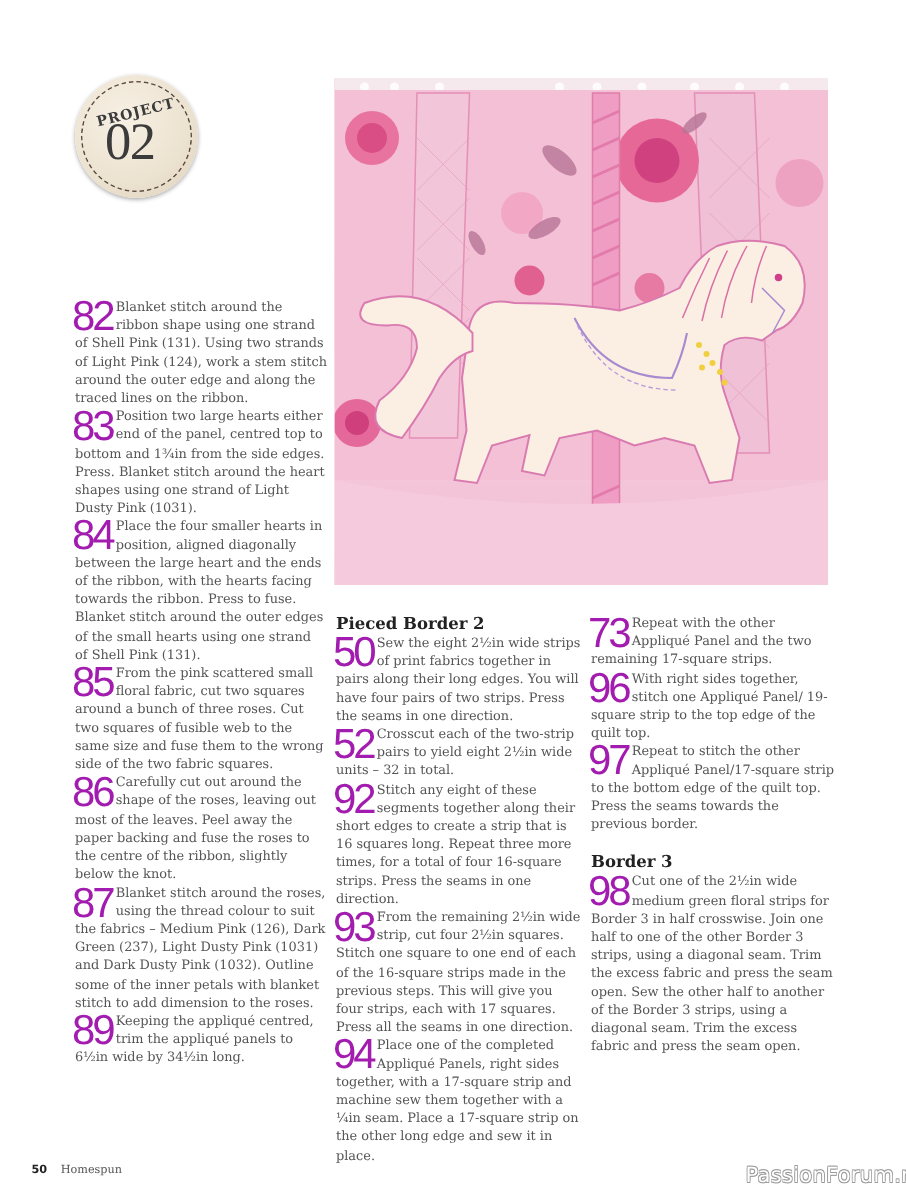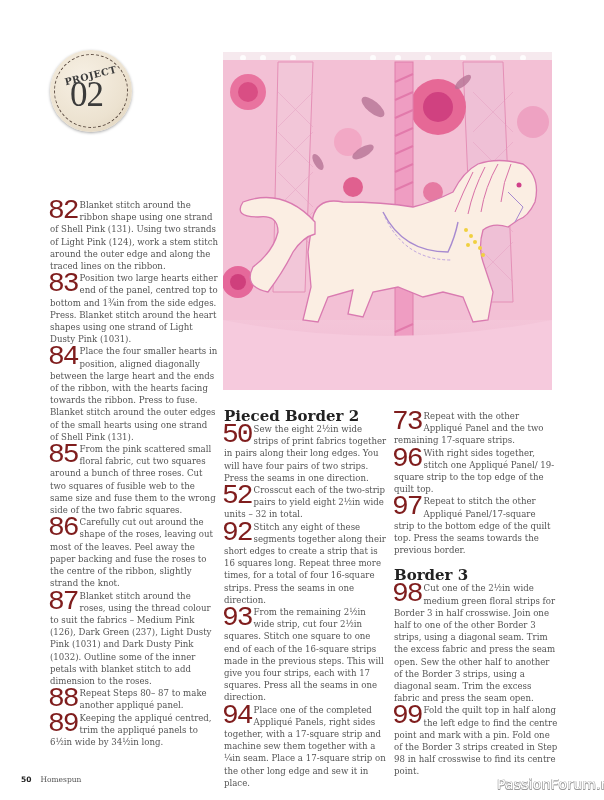--- a/index.html
+++ b/index.html
@@ -23,24 +23,24 @@
            background: linear-gradient(180deg, #f2bcd4 0%, #f0b6cf 50%, #f4c6d9 78%, #efb9d1 100%); }
   .photo svg { display: block; }
 
   
   .col { position: absolute; font-size: 8.6px; line-height: 12.2px; color: #555; }
   .col1 { left: 50px; top: 199px; width: 168px; }
   .col2 { left: 224px; top: 410px; width: 164px; }
   .col3 { left: 394px; top: 410px; width: 164px; }
 
   .step { margin: 0; }
-  .step .num { float: left; font-family: Liberation Mono, monospace; font-weight: 200;
-               font-size: 28px; line-height: 22px; color: #7f1d1d; margin: 1px 2px -1px -2px;
+  .step .num { float: left; font-family: Liberation Sans, sans-serif; font-weight: 200;
+               font-size: 28px; line-height: 22px; color: #a21caf; margin: 1px 2px -1px -2px;
                letter-spacing: -2px; height: 23px; }
-  .heading { font-family: "DejaVu Serif", serif; font-weight: bold; font-size: 15px; color: #222;
+  .heading { font-family: "DejaVu Serif", serif; font-weight: bold; font-size: 11px; color: #222;
              margin: 0 0 1px 0; line-height: 12px; }
   .spacer { height: 13px; }
 
   
   .footer { position: absolute; left: 21px; top: 775px; font-size: 7.5px; color: #555;
             font-family: "DejaVu Serif", serif; text-align: center; }
   .footer .pg { font-family: "DejaVu Sans", sans-serif; font-weight: bold; color: #222; margin-right: 9px; }
   .watermark { position: absolute; left: 497px; top: 776px; font-family: "DejaVu Sans", sans-serif;
                font-size: 14px; color: #ffffff; letter-spacing: 0.2px;
                text-shadow: -0.5px -0.5px 0 #9a9a9a, 0.5px -0.5px 0 #9a9a9a, -0.5px 0.5px 0 #9a9a9a, 0.5px 0.5px 0 #9a9a9a; }
@@ -144,41 +144,39 @@
         <circle cx="260" cy="203" r="2"></circle>
     </g>
   </svg>
 </div>
 
 <div class="col col1">
   <p class="step"><span class="num">82</span><span>Blanket stitch around the ribbon shape using one strand of Shell Pink (131). Using two strands of Light Pink (124), work a stem stitch around the outer edge and along the traced lines on the ribbon.</span></p>
   <p class="step"><span class="num">83</span><span>Position two large hearts either end of the panel, centred top to bottom and 1¾in from the side edges. Press. Blanket stitch around the heart shapes using one strand of Light Dusty Pink (1031).</span></p>
   <p class="step"><span class="num">84</span><span>Place the four smaller hearts in position, aligned diagonally between the large heart and the ends of the ribbon, with the hearts facing towards the ribbon. Press to fuse. Blanket stitch around the outer edges of the small hearts using one strand of Shell Pink (131).</span></p>
   <p class="step"><span class="num">85</span><span>From the pink scattered small floral fabric, cut two squares around a bunch of three roses. Cut two squares of fusible web to the same size and fuse them to the wrong side of the two fabric squares.</span></p>
-  <p class="step"><span class="num">86</span><span>Carefully cut out around the shape of the roses, leaving out most of the leaves. Peel away the paper backing and fuse the roses to the centre of the ribbon, slightly strand the knot.</span></p>
+  <p class="step"><span class="num">86</span><span>Carefully cut out around the shape of the roses, leaving out most of the leaves. Peel away the paper backing and fuse the roses to the centre of the ribbon, slightly below the knot.</span></p>
   <p class="step"><span class="num">87</span><span>Blanket stitch around the roses, using the thread colour to suit the fabrics – Medium Pink (126), Dark Green (237), Light Dusty Pink (1031) and Dark Dusty Pink (1032). Outline some of the inner petals with blanket stitch to add dimension to the roses.</span></p>
-  <p class="step"><span class="num">88</span><span>Repeat Steps 80– 87 to make another appliqué panel.</span></p>
   <p class="step"><span class="num">89</span><span>Keeping the appliqué centred, trim the appliqué panels to 6½in wide by 34½in long.</span></p>
 </div>
 
 <div class="col col2">
   <div class="heading">Pieced Border 2</div>
   <p class="step"><span class="num">50</span><span>Sew the eight 2½in wide strips of print fabrics together in pairs along their long edges. You will have four pairs of two strips. Press the seams in one direction.</span></p>
   <p class="step"><span class="num">52</span><span>Crosscut each of the two-strip pairs to yield eight 2½in wide units – 32 in total.</span></p>
   <p class="step"><span class="num">92</span><span>Stitch any eight of these segments together along their short edges to create a strip that is 16 squares long. Repeat three more times, for a total of four 16-square strips. Press the seams in one direction.</span></p>
   <p class="step"><span class="num">93</span><span>From the remaining 2½in wide strip, cut four 2½in squares. Stitch one square to one end of each of the 16-square strips made in the previous steps. This will give you four strips, each with 17 squares. Press all the seams in one direction.</span></p>
   <p class="step"><span class="num">94</span><span>Place one of the completed Appliqué Panels, right sides together, with a 17-square strip and machine sew them together with a ¼in seam. Place a 17-square strip on the other long edge and sew it in place.</span></p>
 </div>
 
 <div class="col col3">
   <p class="step"><span class="num">73</span><span>Repeat with the other Appliqué Panel and the two remaining 17-square strips.</span></p>
   <p class="step"><span class="num">96</span><span>With right sides together, stitch one Appliqué Panel/ 19-square strip to the top edge of the quilt top.</span></p>
   <p class="step"><span class="num">97</span><span>Repeat to stitch the other Appliqué Panel/17-square strip to the bottom edge of the quilt top. Press the seams towards the previous border.</span></p>
   <div class="spacer"></div>
   <div class="heading">Border 3</div>
   <p class="step"><span class="num">98</span><span>Cut one of the 2½in wide medium green floral strips for Border 3 in half crosswise. Join one half to one of the other Border 3 strips, using a diagonal seam. Trim the excess fabric and press the seam open. Sew the other half to another of the Border 3 strips, using a diagonal seam. Trim the excess fabric and press the seam open.</span></p>
-  <p class="step"><span class="num">99</span><span>Fold the quilt top in half along the left edge to find the centre point and mark with a pin. Fold one of the Border 3 strips created in Step 98 in half crosswise to find its centre point.</span></p>
 </div>
 
 <div class="footer">
   <span class="pg">50</span><span>Homespun</span>
 </div>
 <div class="watermark">PassionForum.ru</div>
 
 </body></html>

